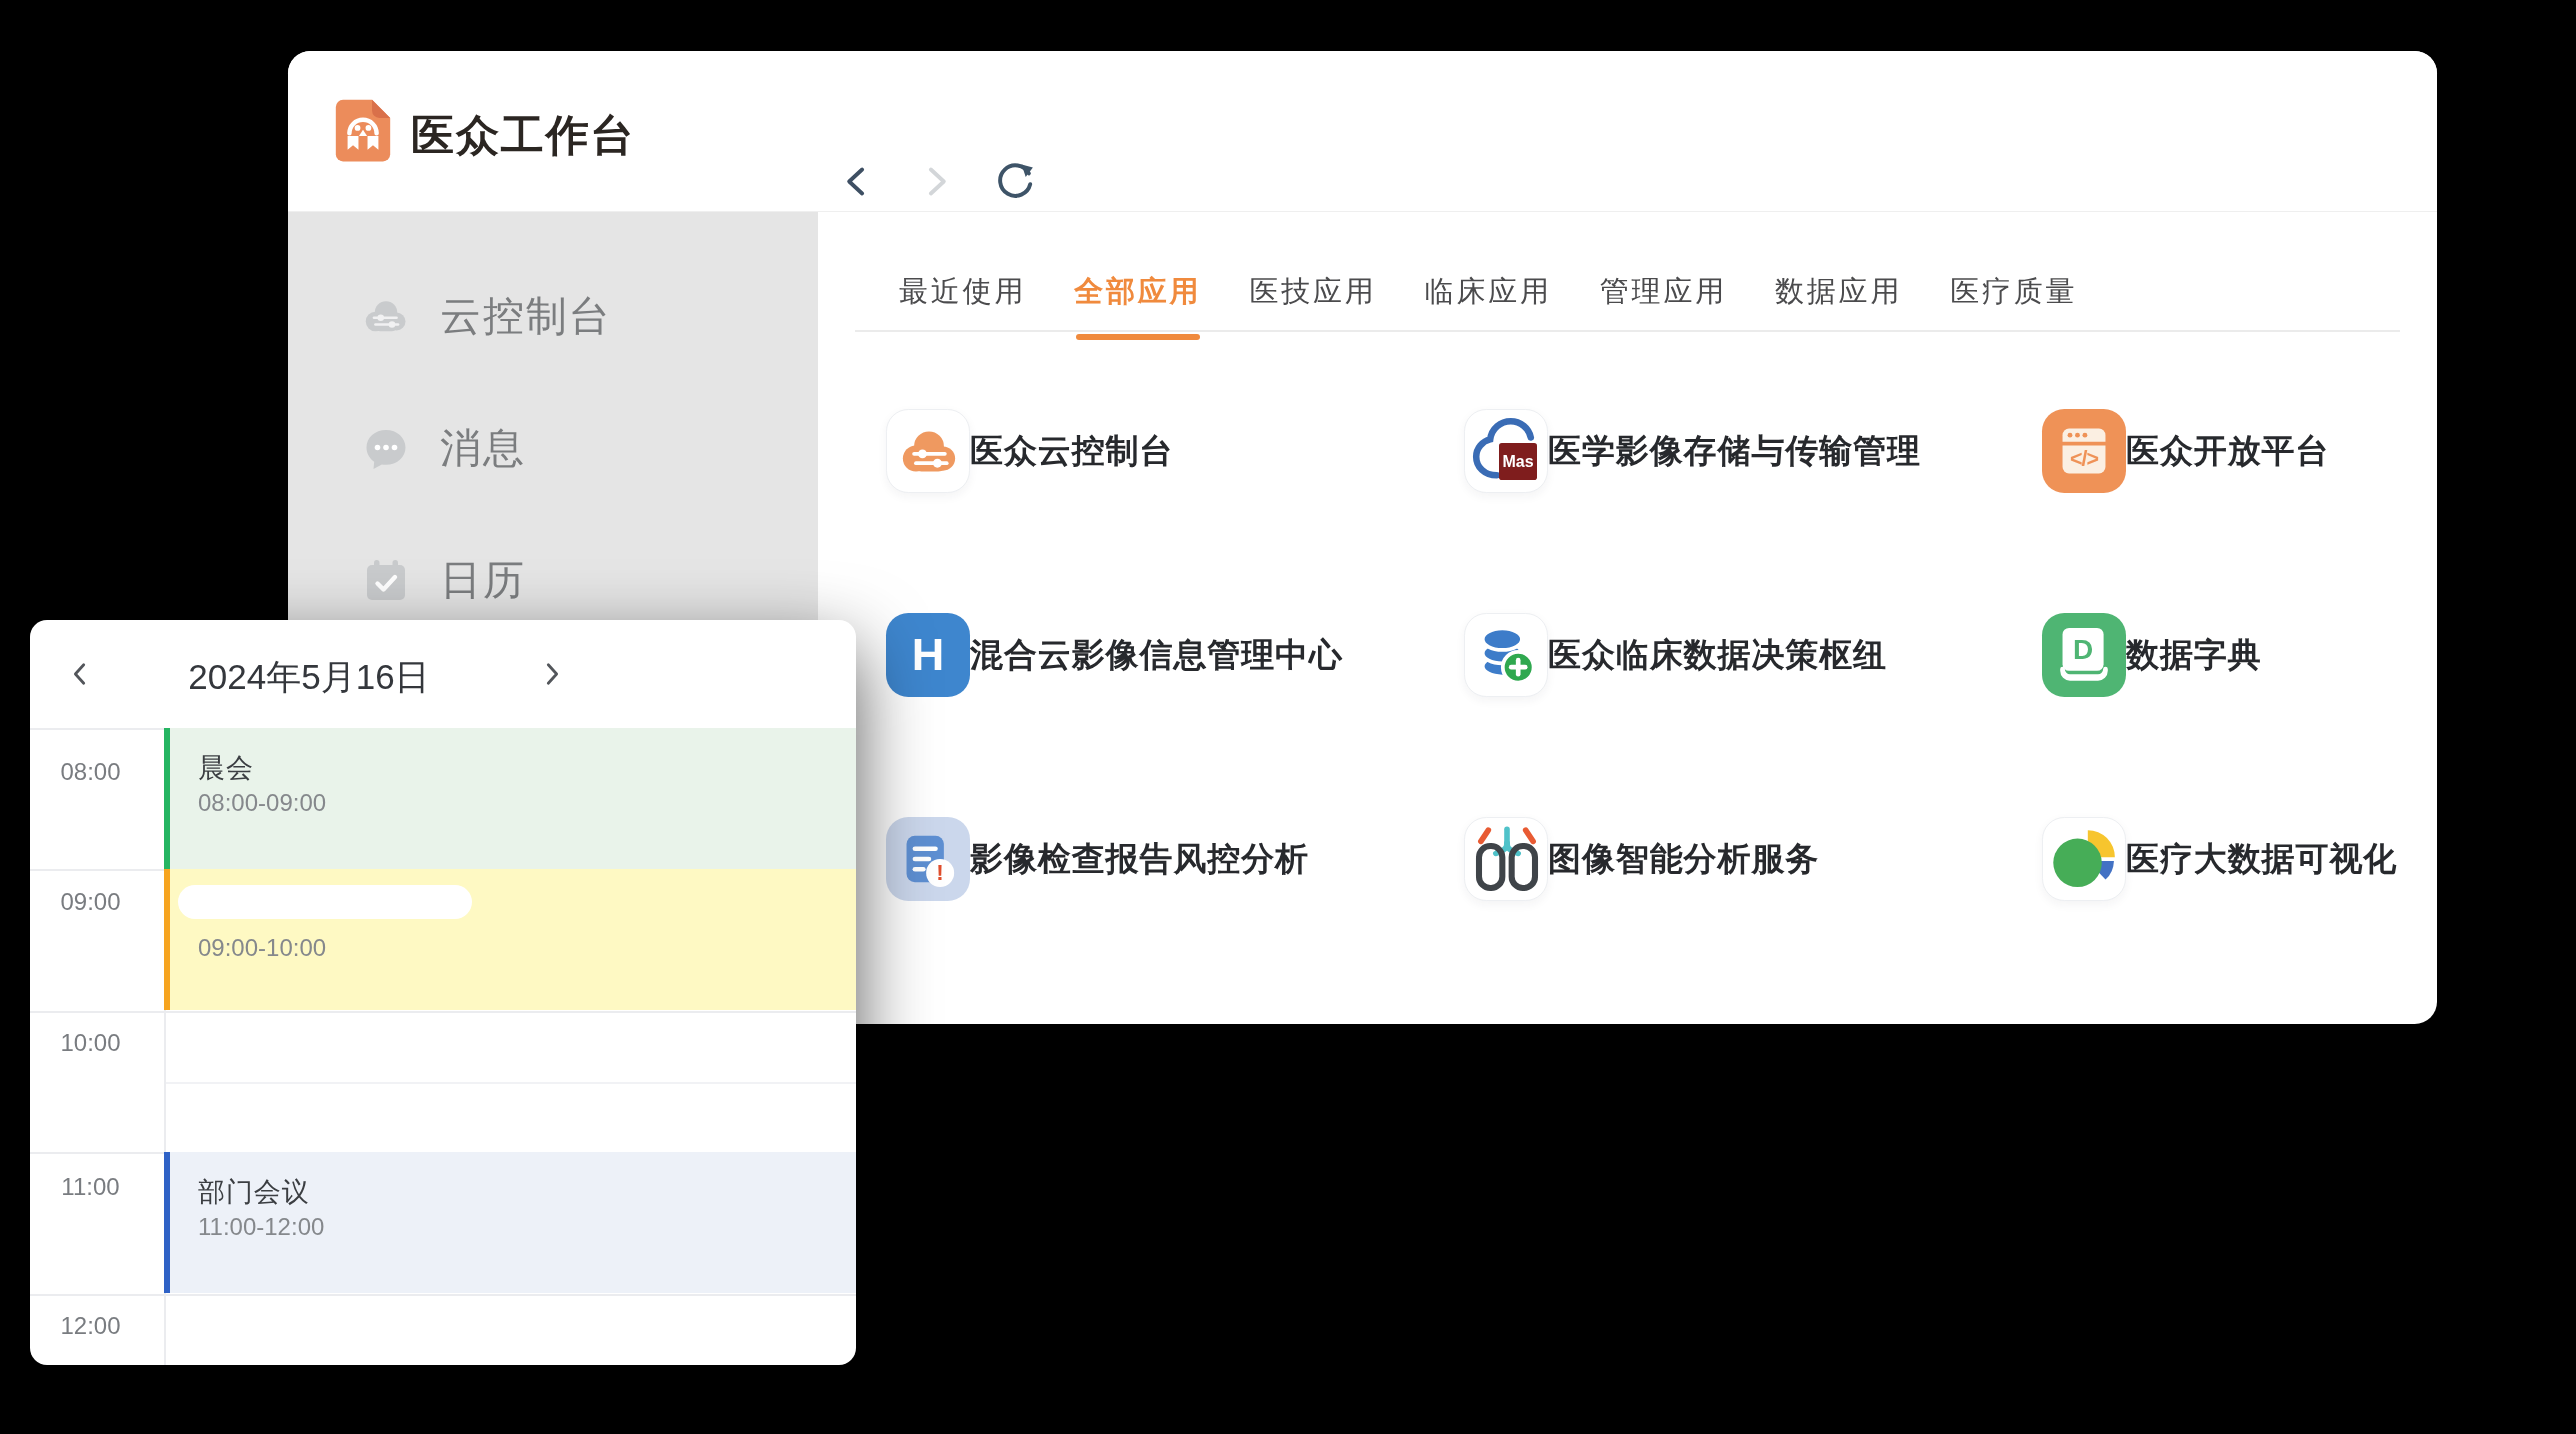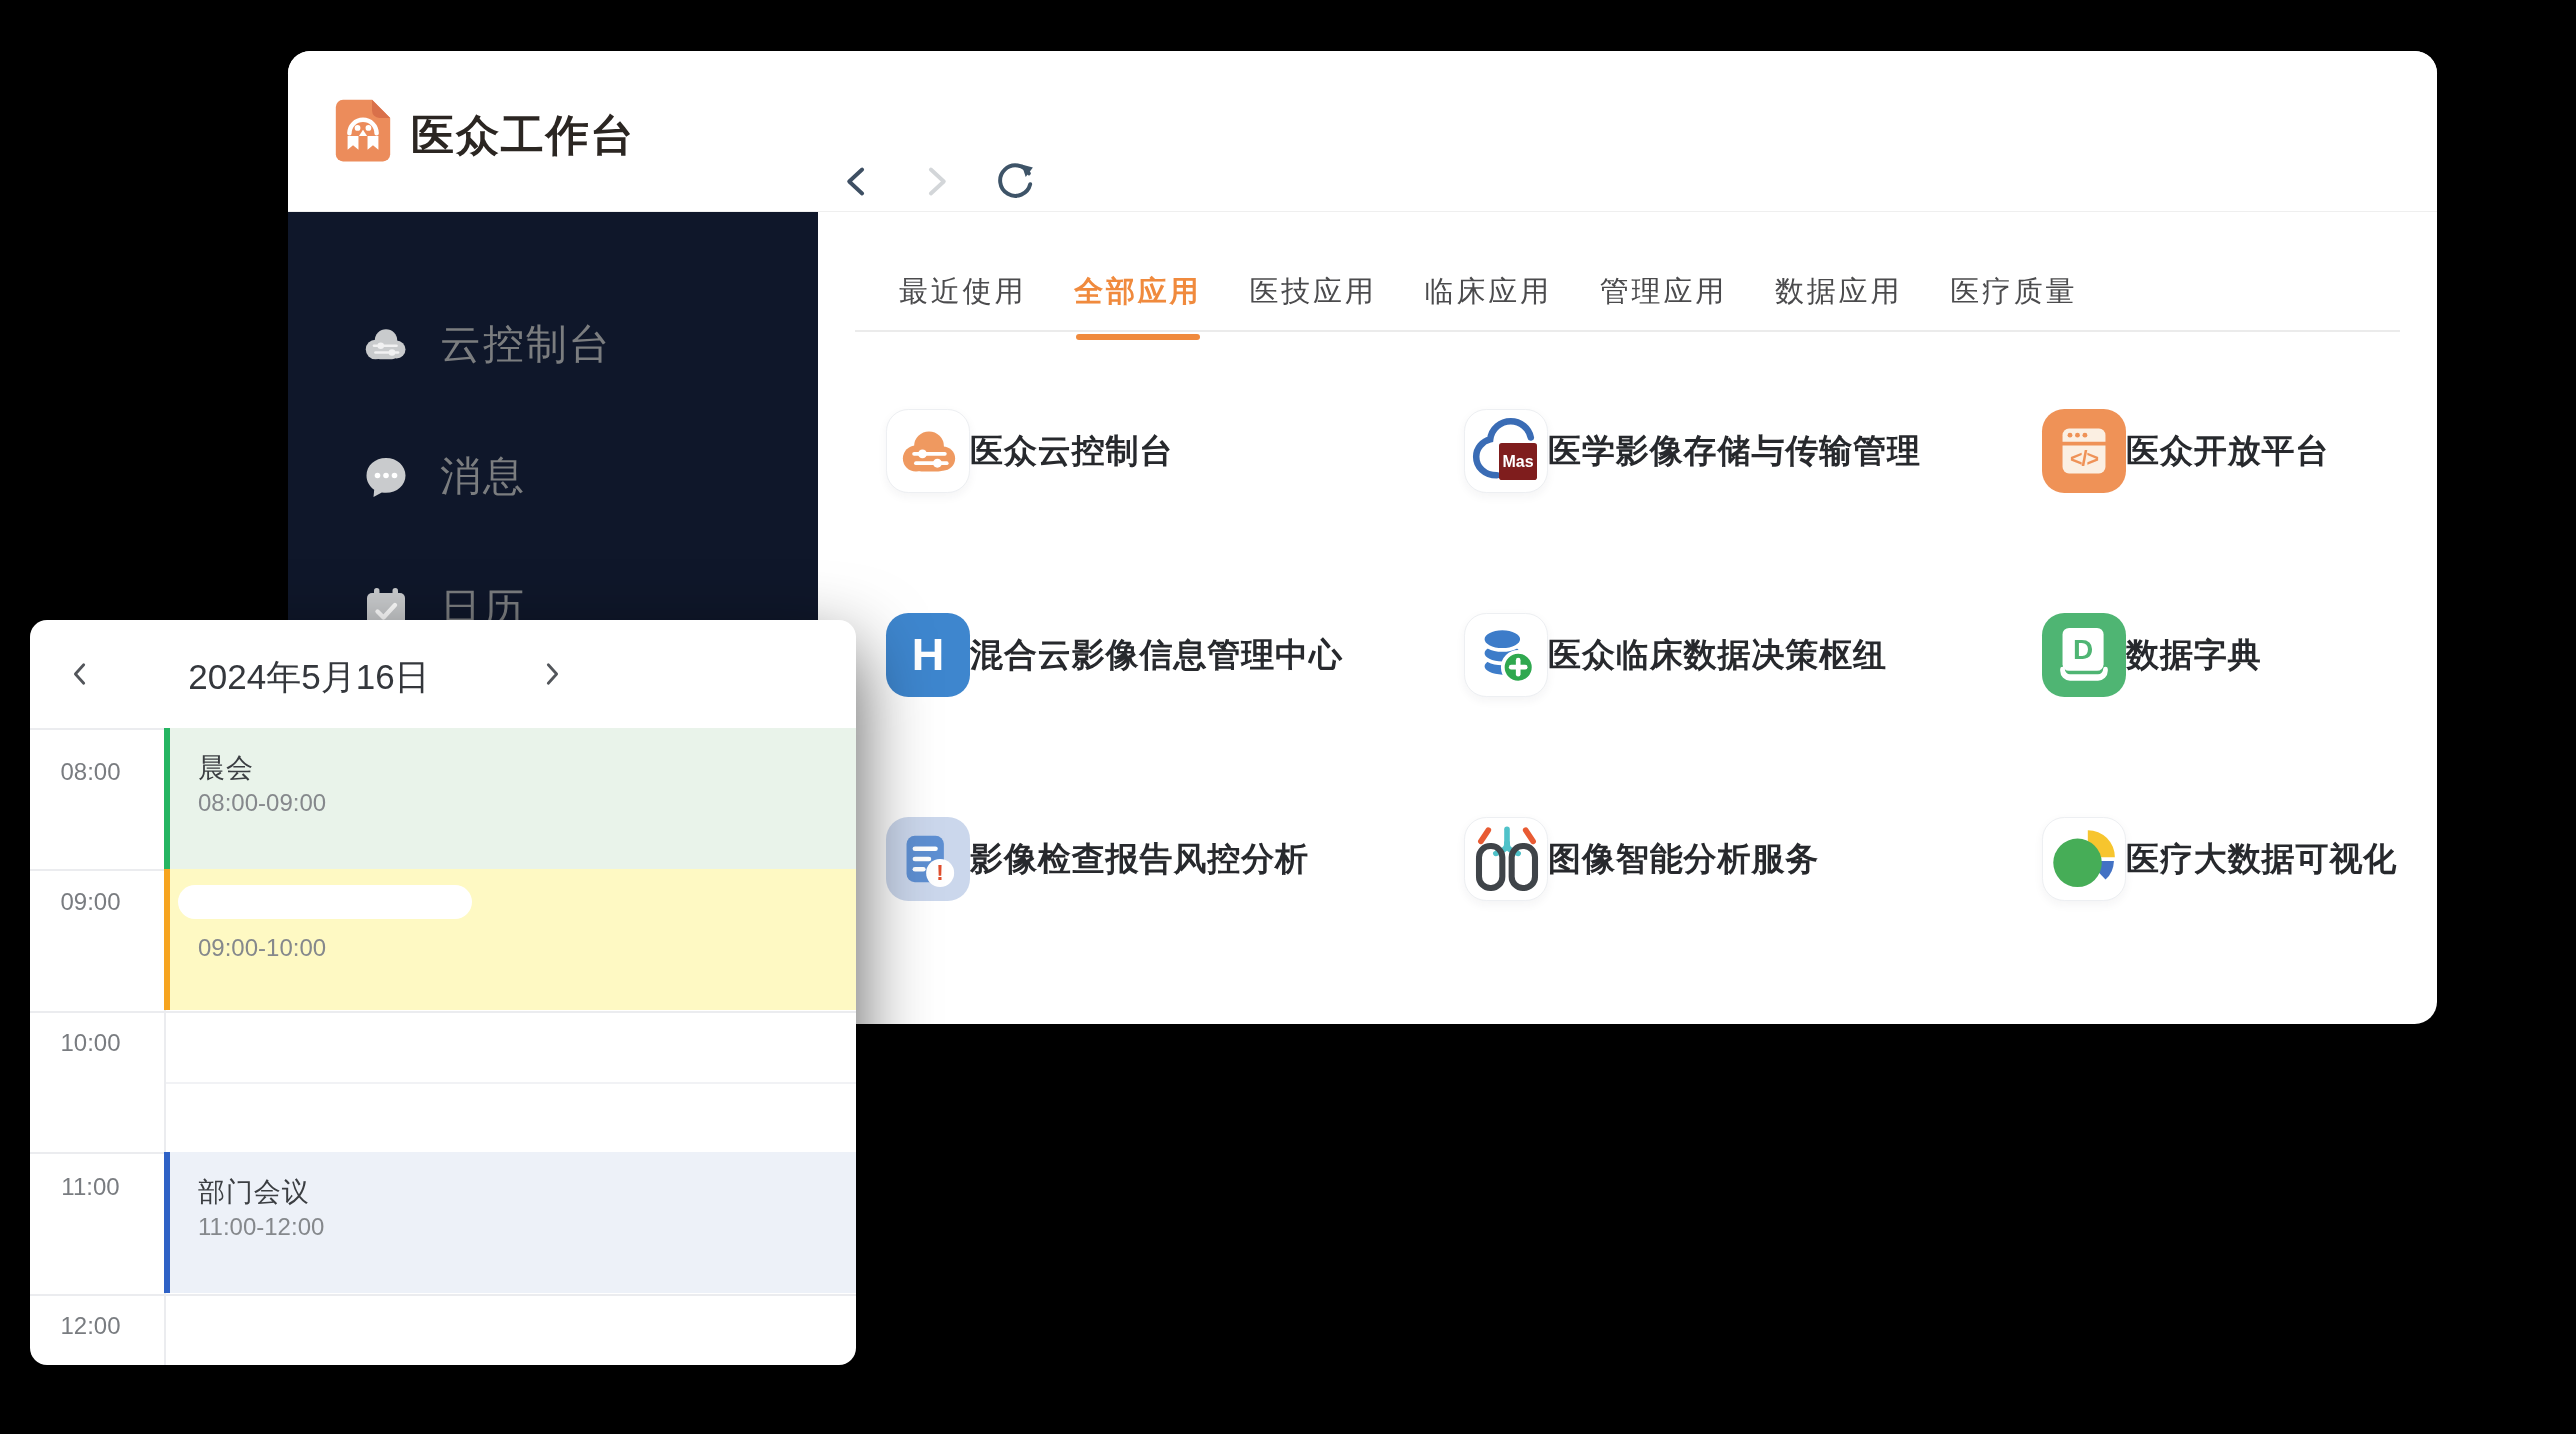--- a/index.html
+++ b/index.html
@@ -15,21 +15,21 @@
     background:#fff; border-radius:22.3px; overflow:hidden;
     box-shadow:0 28px 84px rgba(0,0,0,.55);
   }
   .win-header { position:absolute; left:0; top:0; width:100%; height:161px; background:#fff; border-bottom:0.9px solid #efefef; }
   .logo { position:absolute; left:46px; top:47px; width:58px; height:67px; }
   .win-title { position:absolute; left:123px; top:56px; font-size:43px; font-weight:bold; color:#2b2622; letter-spacing:1.9px; }
   .nav-btn { position:absolute; top:108px; width:45px; height:45px; display:flex; align-items:center; justify-content:center; cursor:pointer; }
   .nav-back { left:547px; } .nav-fwd { left:625px; } .nav-refresh { left:704px; }
 
   
-  .sidebar { position:absolute; left:0; top:161px; width:530px; height:812px; background:#0f172a; padding-top:88px; }
+  .sidebar { position:absolute; left:0; top:161px; width:530px; height:812px; background:#e5e5e5; padding-top:60px; }
   .side-item { height:89px; margin:0 0 43px 74px; display:flex; align-items:center; gap:30px; cursor:pointer; }
   .side-item svg { width:48px; height:48px; flex:0 0 auto; }
   .side-label { font-size:41px; color:#7b7d7f; letter-spacing:1.9px; }
 
   
   .tabs { position:absolute; left:611px; top:221px; display:flex; gap:48px; }
   .tab { font-size:29px; color:#4b4b4d; font-weight:500; letter-spacing:2.8px; padding-bottom:17px; position:relative; cursor:pointer; white-space:nowrap; }
   .tab.active { color:#f08a3d; font-weight:bold; }
   .tab.active::after { content:""; position:absolute; left:1.9px; right:1.9px; bottom:-11.2px; height:6.5px; border-radius:3.7px; background:#f08a3d; }
   .tab-divider { position:absolute; left:567px; top:279px; width:1545px; height:1.9px; background:#ebebeb; }

